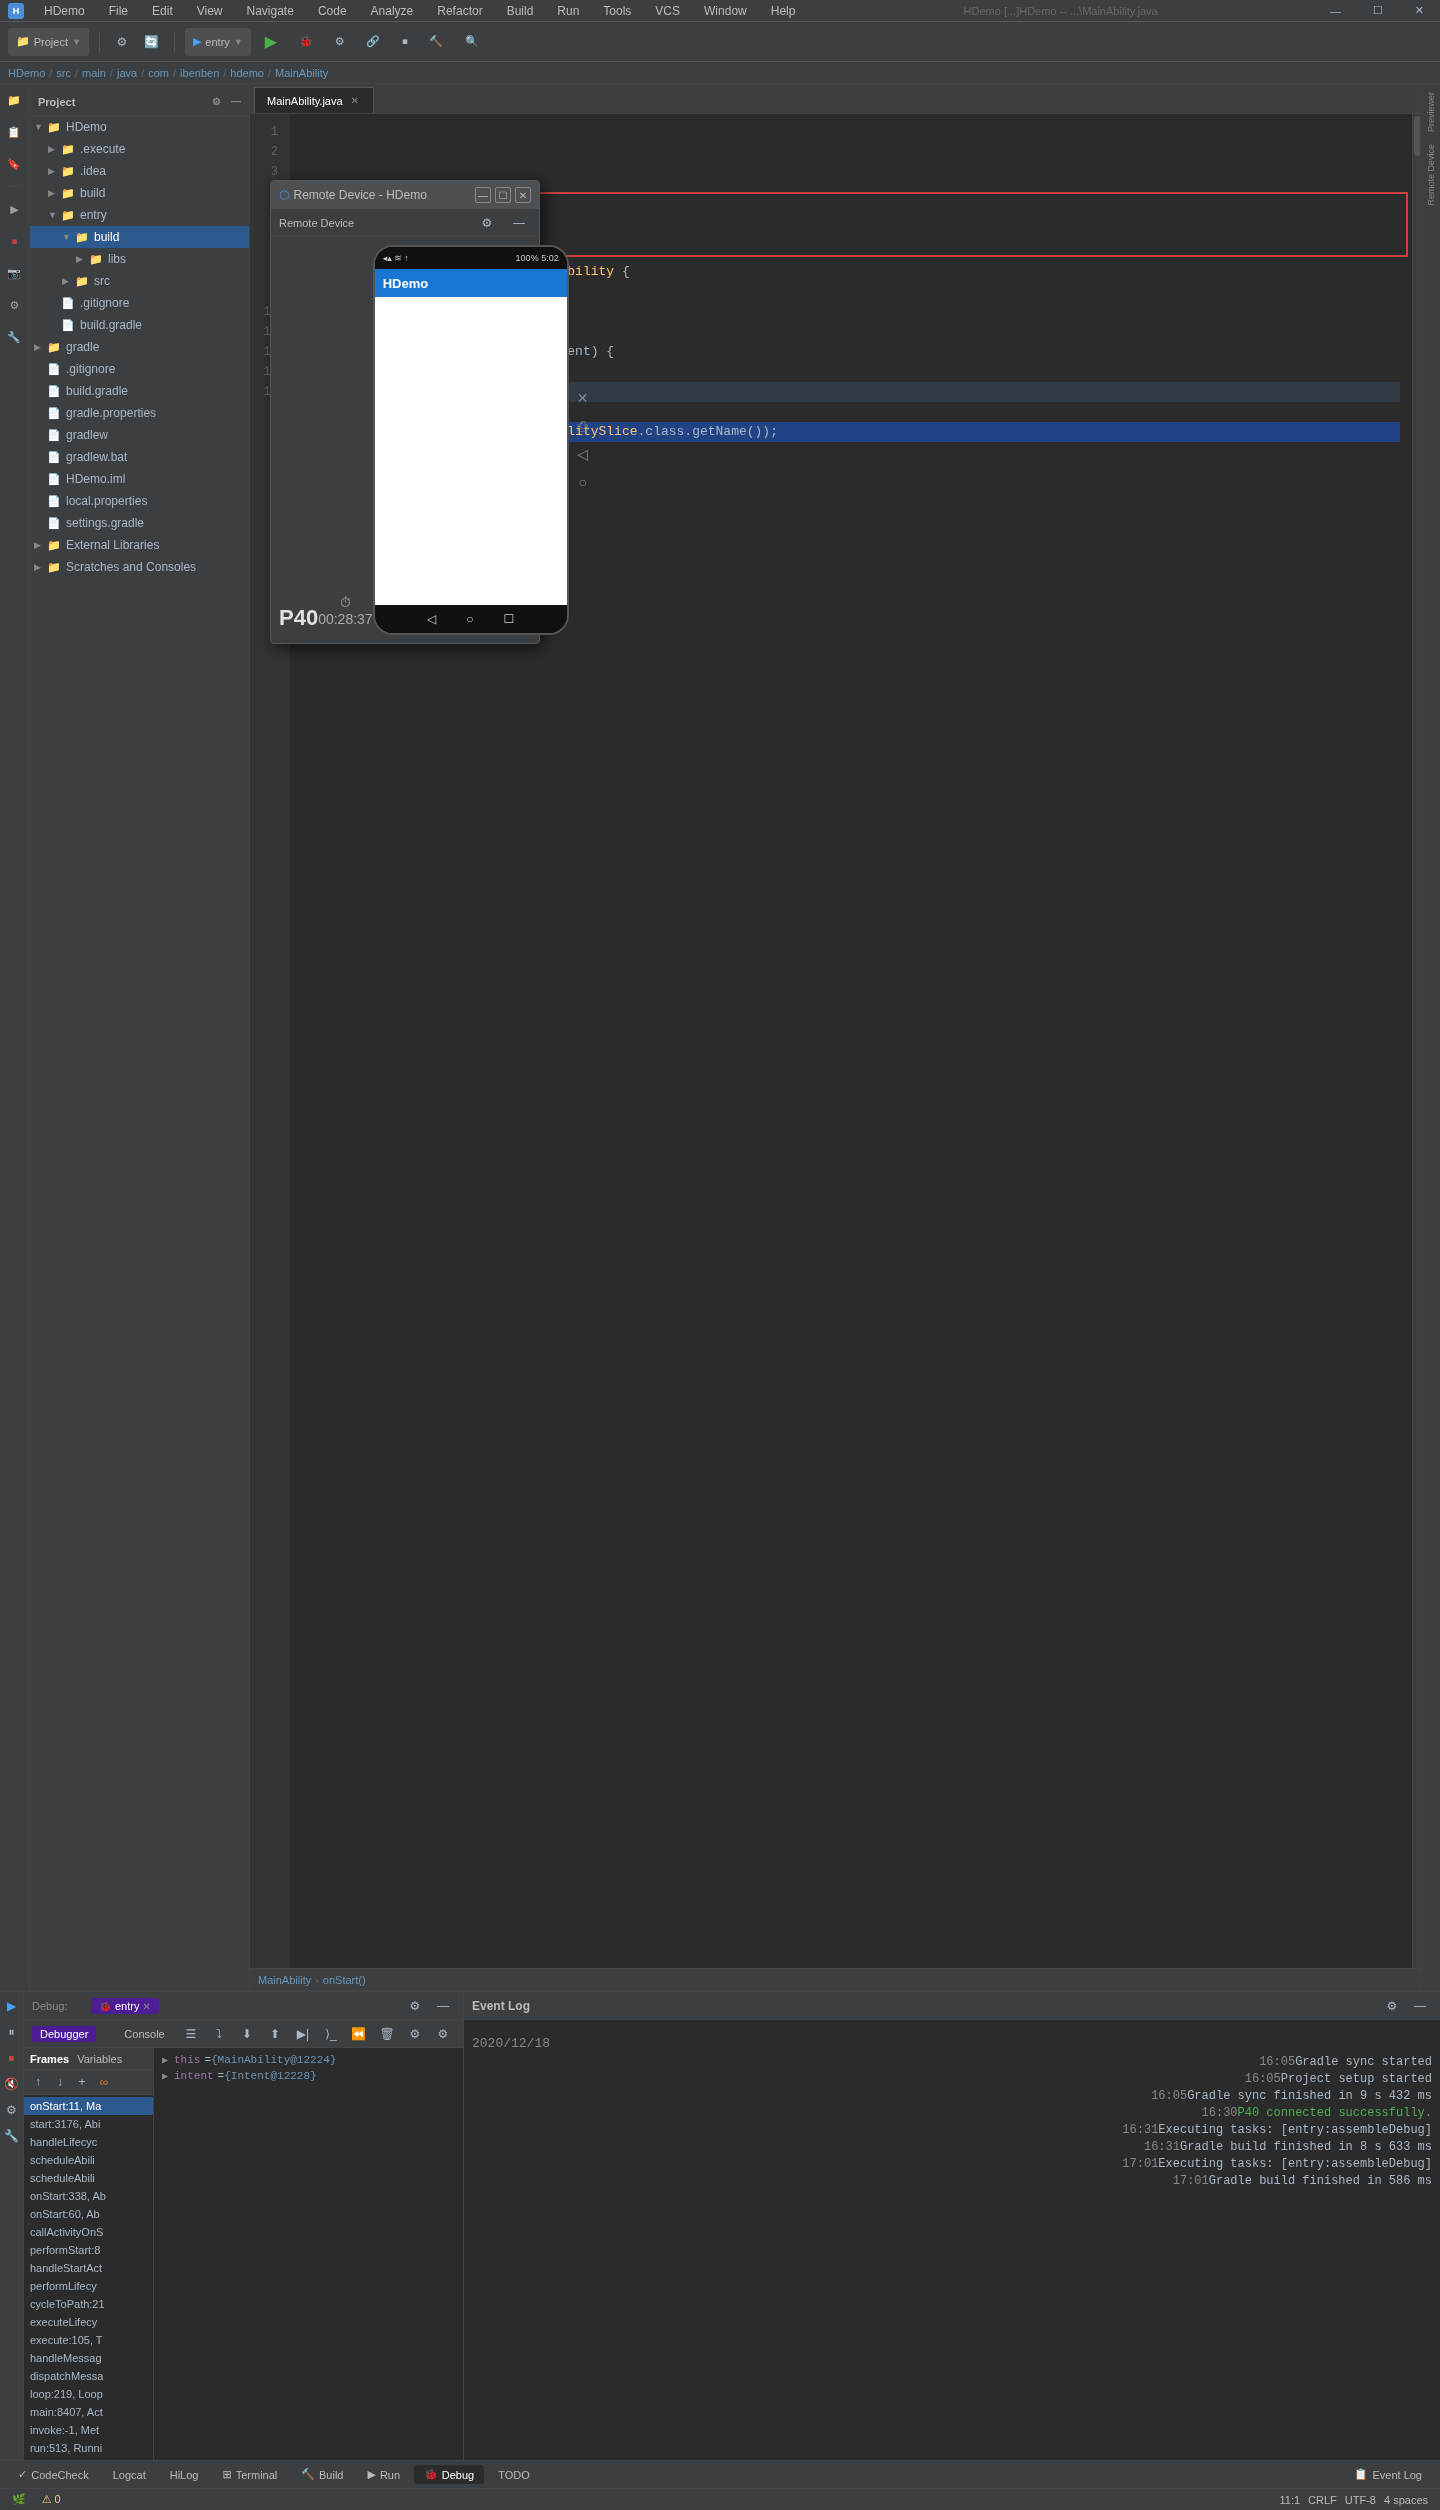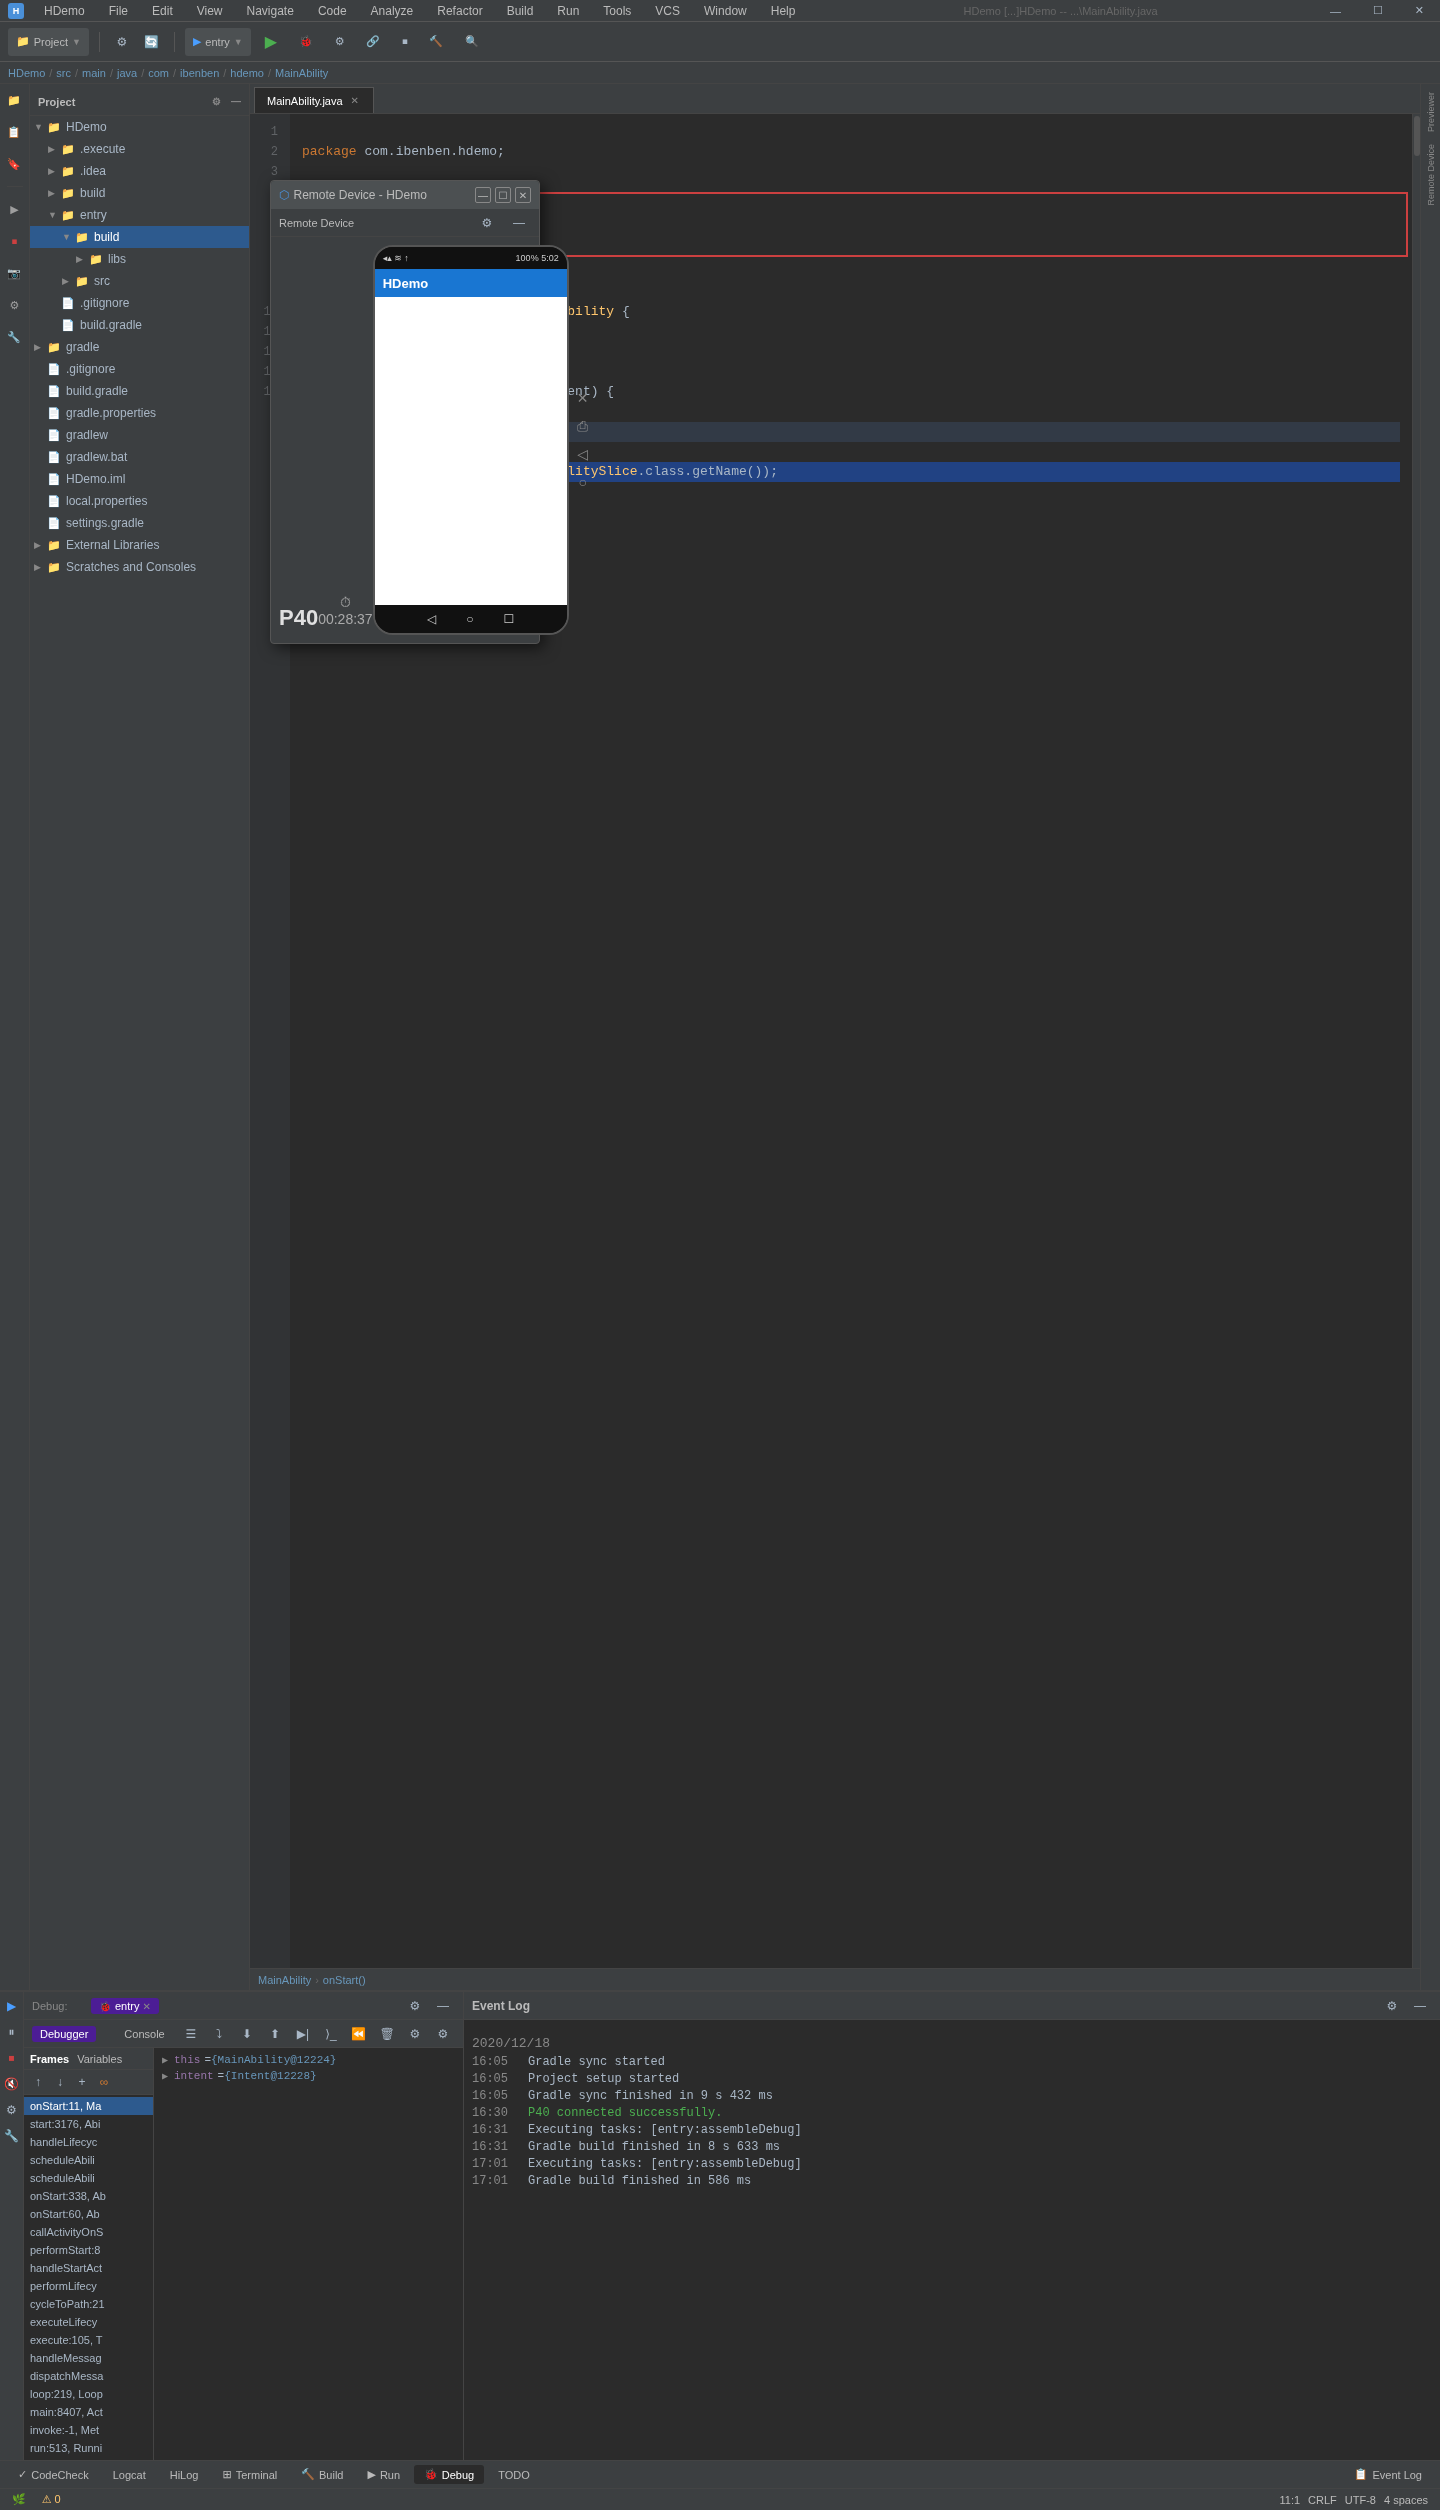--- a/index.html
+++ b/index.html
@@ -553,23 +553,24 @@
       font-size: 12px;
     }
     .log-date {
       color: #888;
       font-size: 13px;
       margin-bottom: 4px;
       margin-top: 8px;
     }
     .log-entry {
       display: flex;
-      gap: 20px;
+      gap: 0;
       margin-bottom: 3px;
       color: #a9b7c6;
+      justify-content: flex-end;
     }
     .log-time { color: #888; flex-shrink: 0; }
     .log-message { color: #a9b7c6; }
     .log-success { color: #4CAF50; }
 
     
     .status-bar {
       height: 22px;
       background: #3c3f41;
       display: flex;
@@ -885,21 +886,20 @@
           <div>7</div>
           <div>8</div>
           <div>9</div>
           <div>10</div>
           <div>11</div>
           <div>12</div>
           <div>13</div>
           <div>14</div>
         </div>
         <div class="code-content">
-<div class="code-line"><span class="kw">package</span> <span style="color:#a9b7c6;">com.ibenben.hdemo</span>;</div>
 <div class="code-line"></div>
 <div class="code-line"><span class="kw">import</span> ...;</div>
 <div class="code-line"></div>
 <div class="code-line"><span class="kw">public class</span> <span class="cls">MainAbility</span> <span class="kw">extends</span> <span class="cls">Ability</span> {</div>
 <div class="code-line">    <span class="ann">@Override</span></div>
 <div class="code-line">    <span class="kw">public void</span> <span class="method">onStart</span>(<span class="cls">Intent</span> intent) {</div>
 <div class="code-line" style="background:rgba(80,120,180,0.2);">        <span style="color:#cc7832;">super</span>.onStart(intent);</div>
 <div class="code-line" style="background:#214283;display:block;">        <span style="color:#cc7832;">super</span>.<span class="method">setMainRoute</span>(<span class="cls">MainAbilitySlice</span>.<span style="color:#a9b7c6;">class</span>.getName());</div>
 <div class="code-line">    }</div>
 <div class="code-line">}</div>

